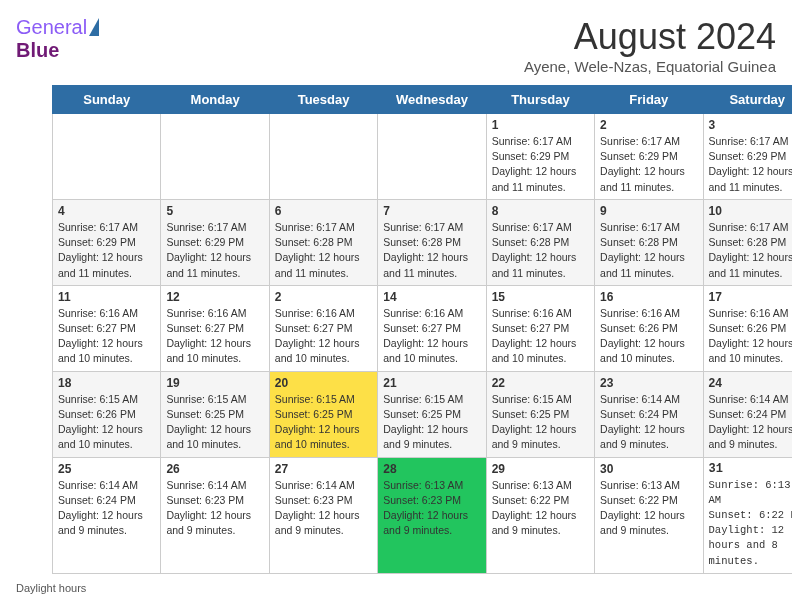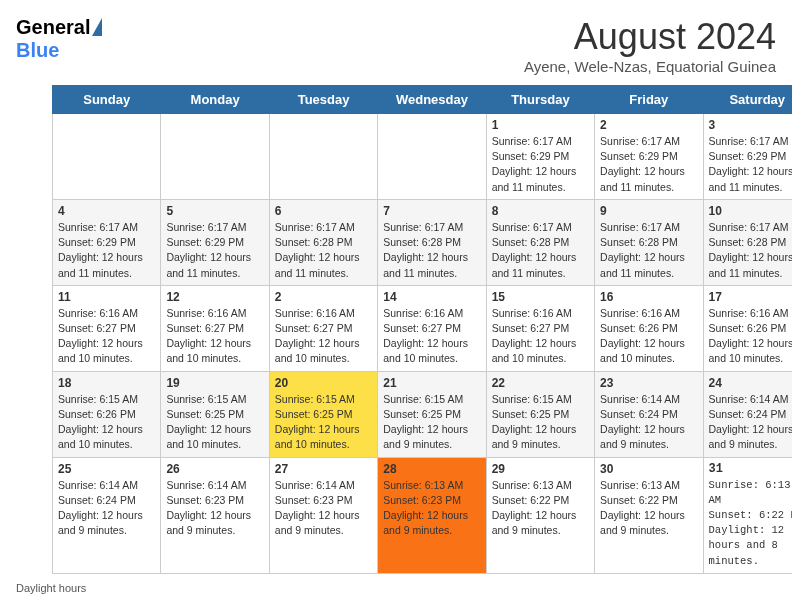--- a/index.html
+++ b/index.html
@@ -20,27 +20,27 @@
       display: flex;
       flex-direction: column;
       align-items: flex-start;
     }
     .logo-text {
       display: flex;
       align-items: center;
     }
     .logo-general {
       font-size: 20px;
-      font-weight: bold;
-      color: #000000;
+      font-weight: normal;
+      color: #8b5cf6;
     }
     .logo-blue {
       font-size: 20px;
       font-weight: bold;
-      color: #3b82f6;
+      color: #701a75;
     }
     .logo-triangle {
       width: 0;
       height: 0;
       border-left: 10px solid transparent;
       border-bottom: 18px solid #2e6da4;
       margin-left: 2px;
       margin-bottom: 2px;
     }
     .title-area {
@@ -248,21 +248,21 @@
           <div class="day-info"><span>Sunrise: 6:14 AM</span><br><span>Sunset: 6:24 PM</span><br><span>Daylight: 12 hours and 9 minutes.</span></div>
         </td>
         <td style="background: rgb(255, 255, 255);">
           <span class="day-num">26</span>
           <div class="day-info"><span>Sunrise: 6:14 AM</span><br><span>Sunset: 6:23 PM</span><br><span>Daylight: 12 hours and 9 minutes.</span></div>
         </td>
         <td style="background: rgb(255, 255, 255);">
           <span class="day-num">27</span>
           <div class="day-info"><span>Sunrise: 6:14 AM</span><br><span>Sunset: 6:23 PM</span><br><span>Daylight: 12 hours and 9 minutes.</span></div>
         </td>
-        <td style="background: #f97316;">
+        <td style="background: #22c55e;">
           <span class="day-num">28</span>
           <div class="day-info"><span>Sunrise: 6:13 AM</span><br><span>Sunset: 6:23 PM</span><br><span>Daylight: 12 hours and 9 minutes.</span></div>
         </td>
         <td style="background: rgb(255, 255, 255); border-radius: 8px;">
           <span class="day-num">29</span>
           <div class="day-info"><span>Sunrise: 6:13 AM</span><br><span>Sunset: 6:22 PM</span><br><span>Daylight: 12 hours and 9 minutes.</span></div>
         </td>
         <td style="background: rgb(255, 255, 255);">
           <span class="day-num">30</span>
           <div class="day-info"><span>Sunrise: 6:13 AM</span><br><span>Sunset: 6:22 PM</span><br><span>Daylight: 12 hours and 9 minutes.</span></div>

